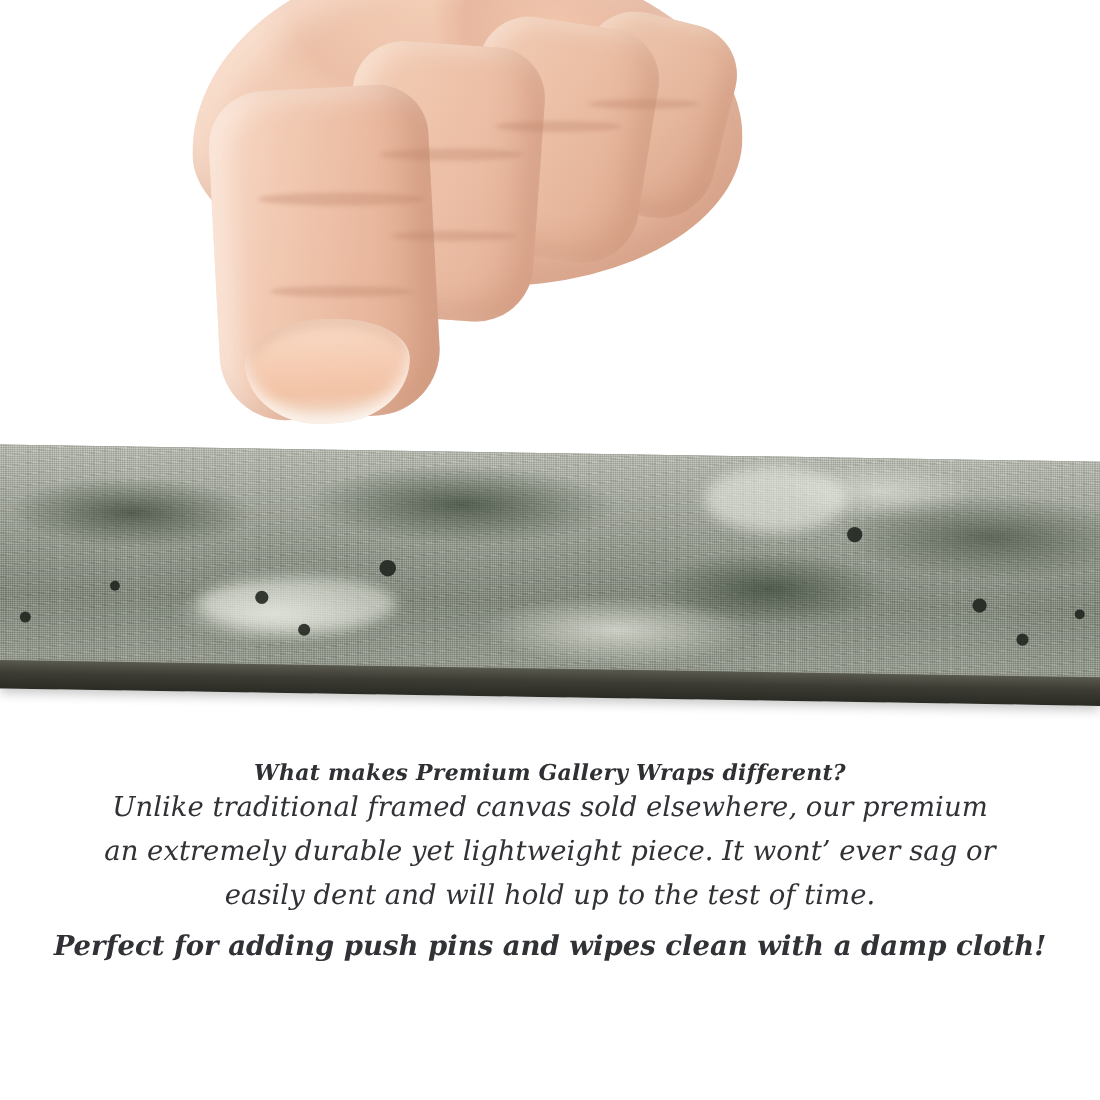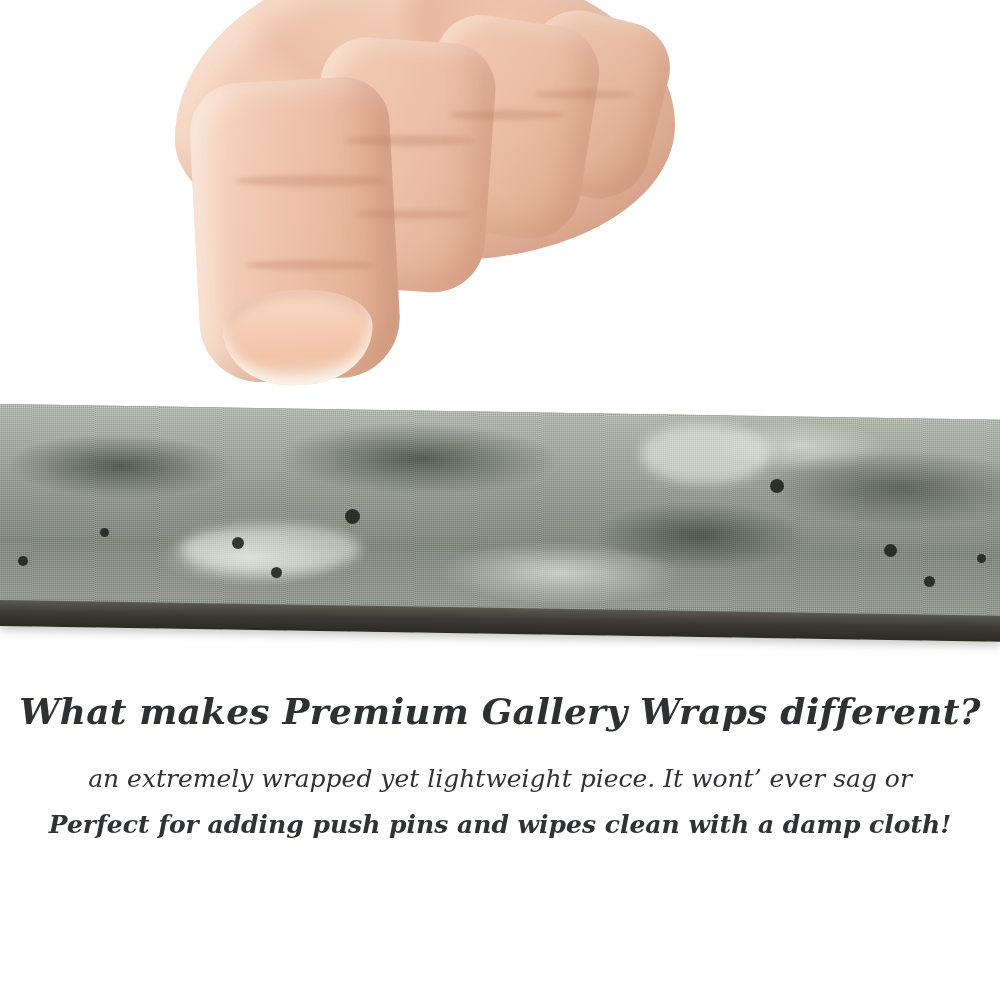--- a/index.html
+++ b/index.html
@@ -157,24 +157,24 @@
     position: absolute;
     left: 0;
     top: 690px;
     width: 1000px;
     text-align: center;
     font-family: "DejaVu Serif", serif;
     font-style: italic;
     color: #2f3033;
   }
   .copy-heading {
-    font-size: 36px;
+    font-size: 20px;
     font-weight: 700;
     letter-spacing: 0.2px;
-    margin-bottom: 27px;
+    margin-bottom: 0;
   }
   .copy-line {
     font-size: 25px;
     font-weight: 400;
     line-height: 40px;
     color: #303236;
   }
   .copy-last {
     margin-top: 6px;
     font-weight: bold;
@@ -215,17 +215,19 @@
       <div class="speck" style="left:884px;top:140px;width:13px;height:13px;"></div>
       <div class="speck" style="left:924px;top:172px;width:11px;height:11px;"></div>
       <div class="speck" style="left:977px;top:150px;width:9px;height:9px;"></div>
       <div class="slab-edge"></div>
     </div>
 
   </div>
 
   <div class="copy">
     <div class="copy-heading">What makes Premium Gallery Wraps different?</div>
-    <div class="copy-line">an extremely wrapped yet lightweight piece. It wont’ ever sag or</div>
+    <div class="copy-line">Unlike traditional framed canvas sold elsewhere, our premium</div>
+    <div class="copy-line">an extremely durable yet lightweight piece. It wont’ ever sag or</div>
+    <div class="copy-line">easily dent and will hold up to the test of time.</div>
     <div class="copy-line copy-last">Perfect for adding push pins and wipes clean with a damp cloth!</div>
   </div>
 
 </div>
 
 </body></html>

